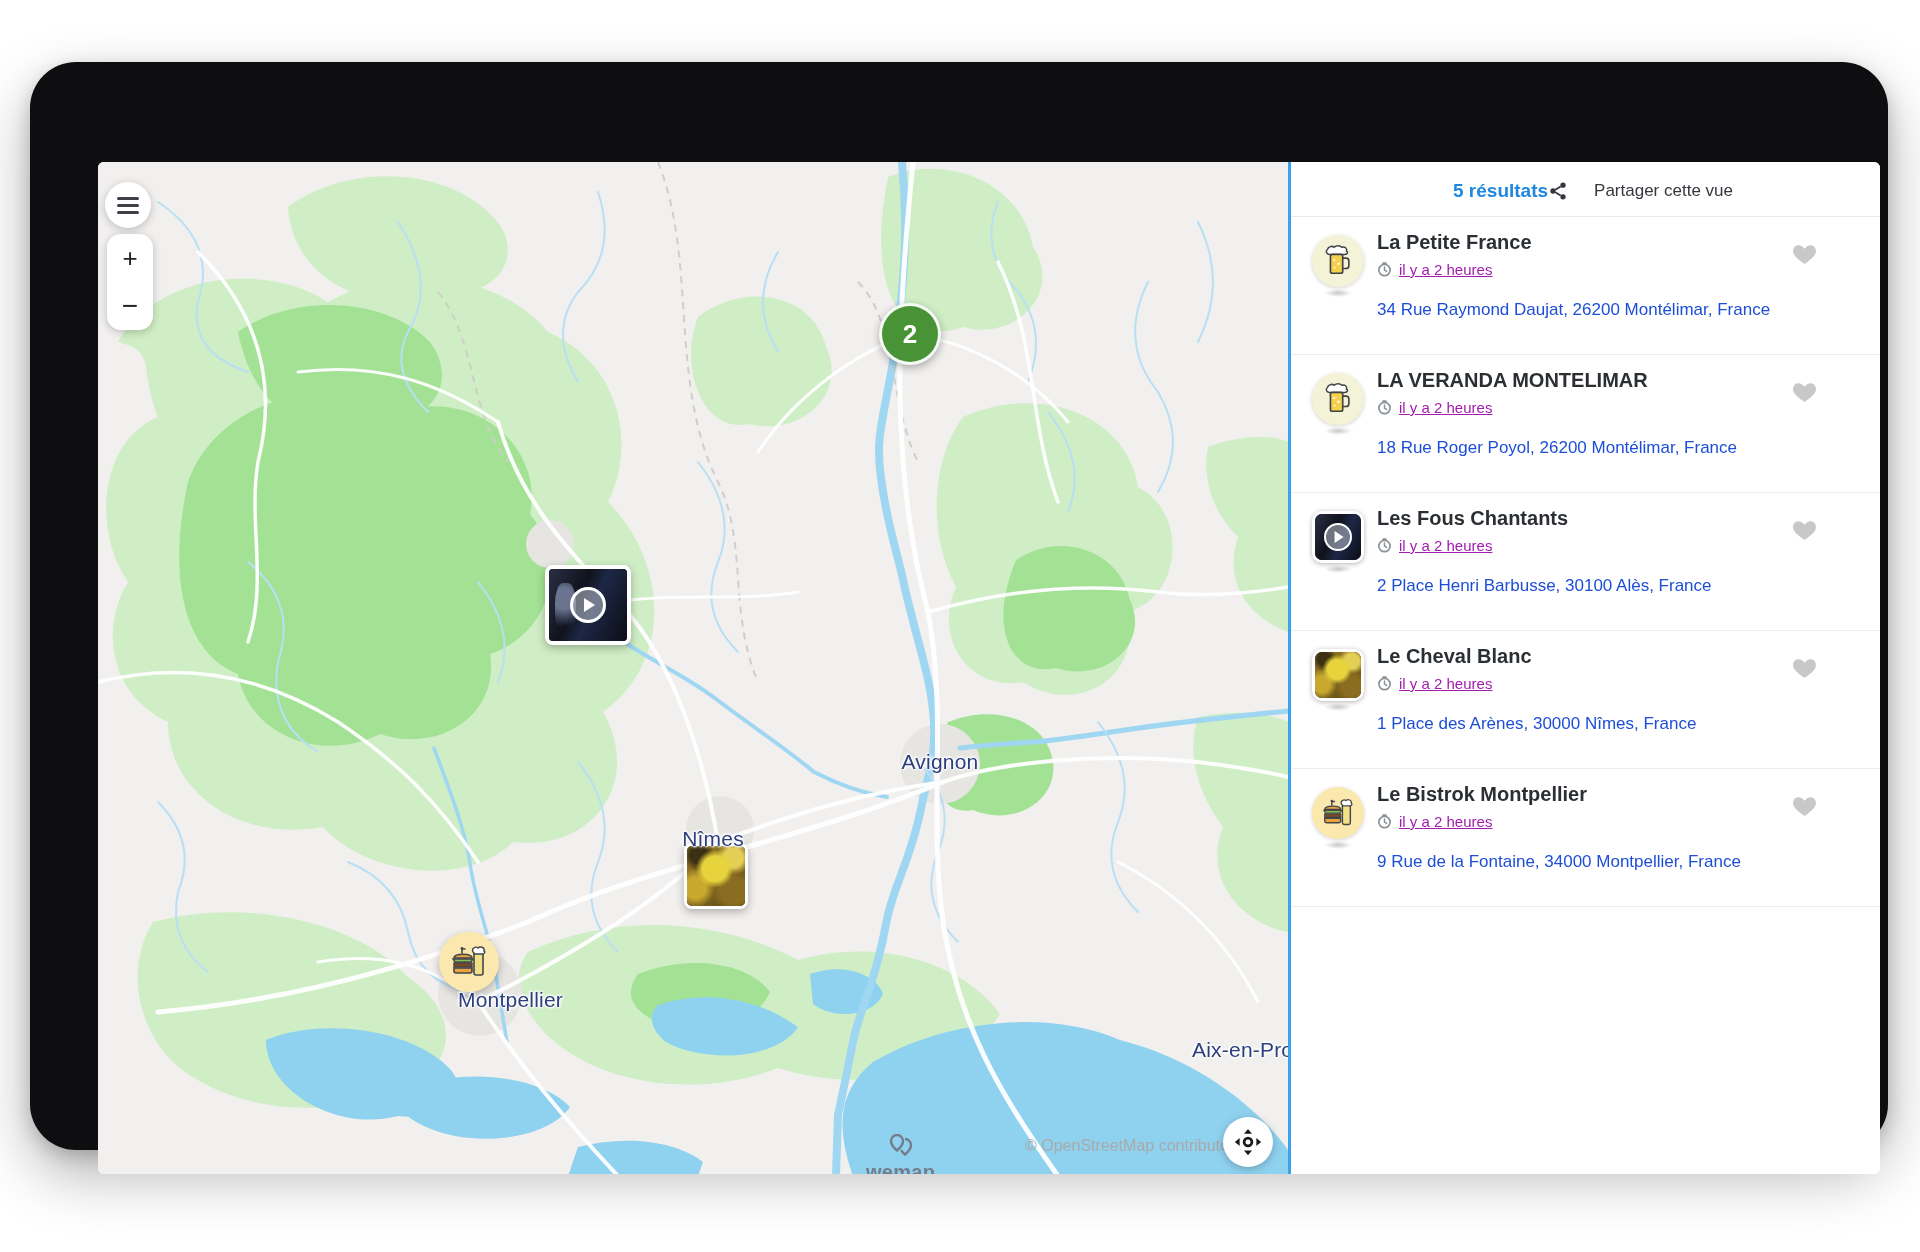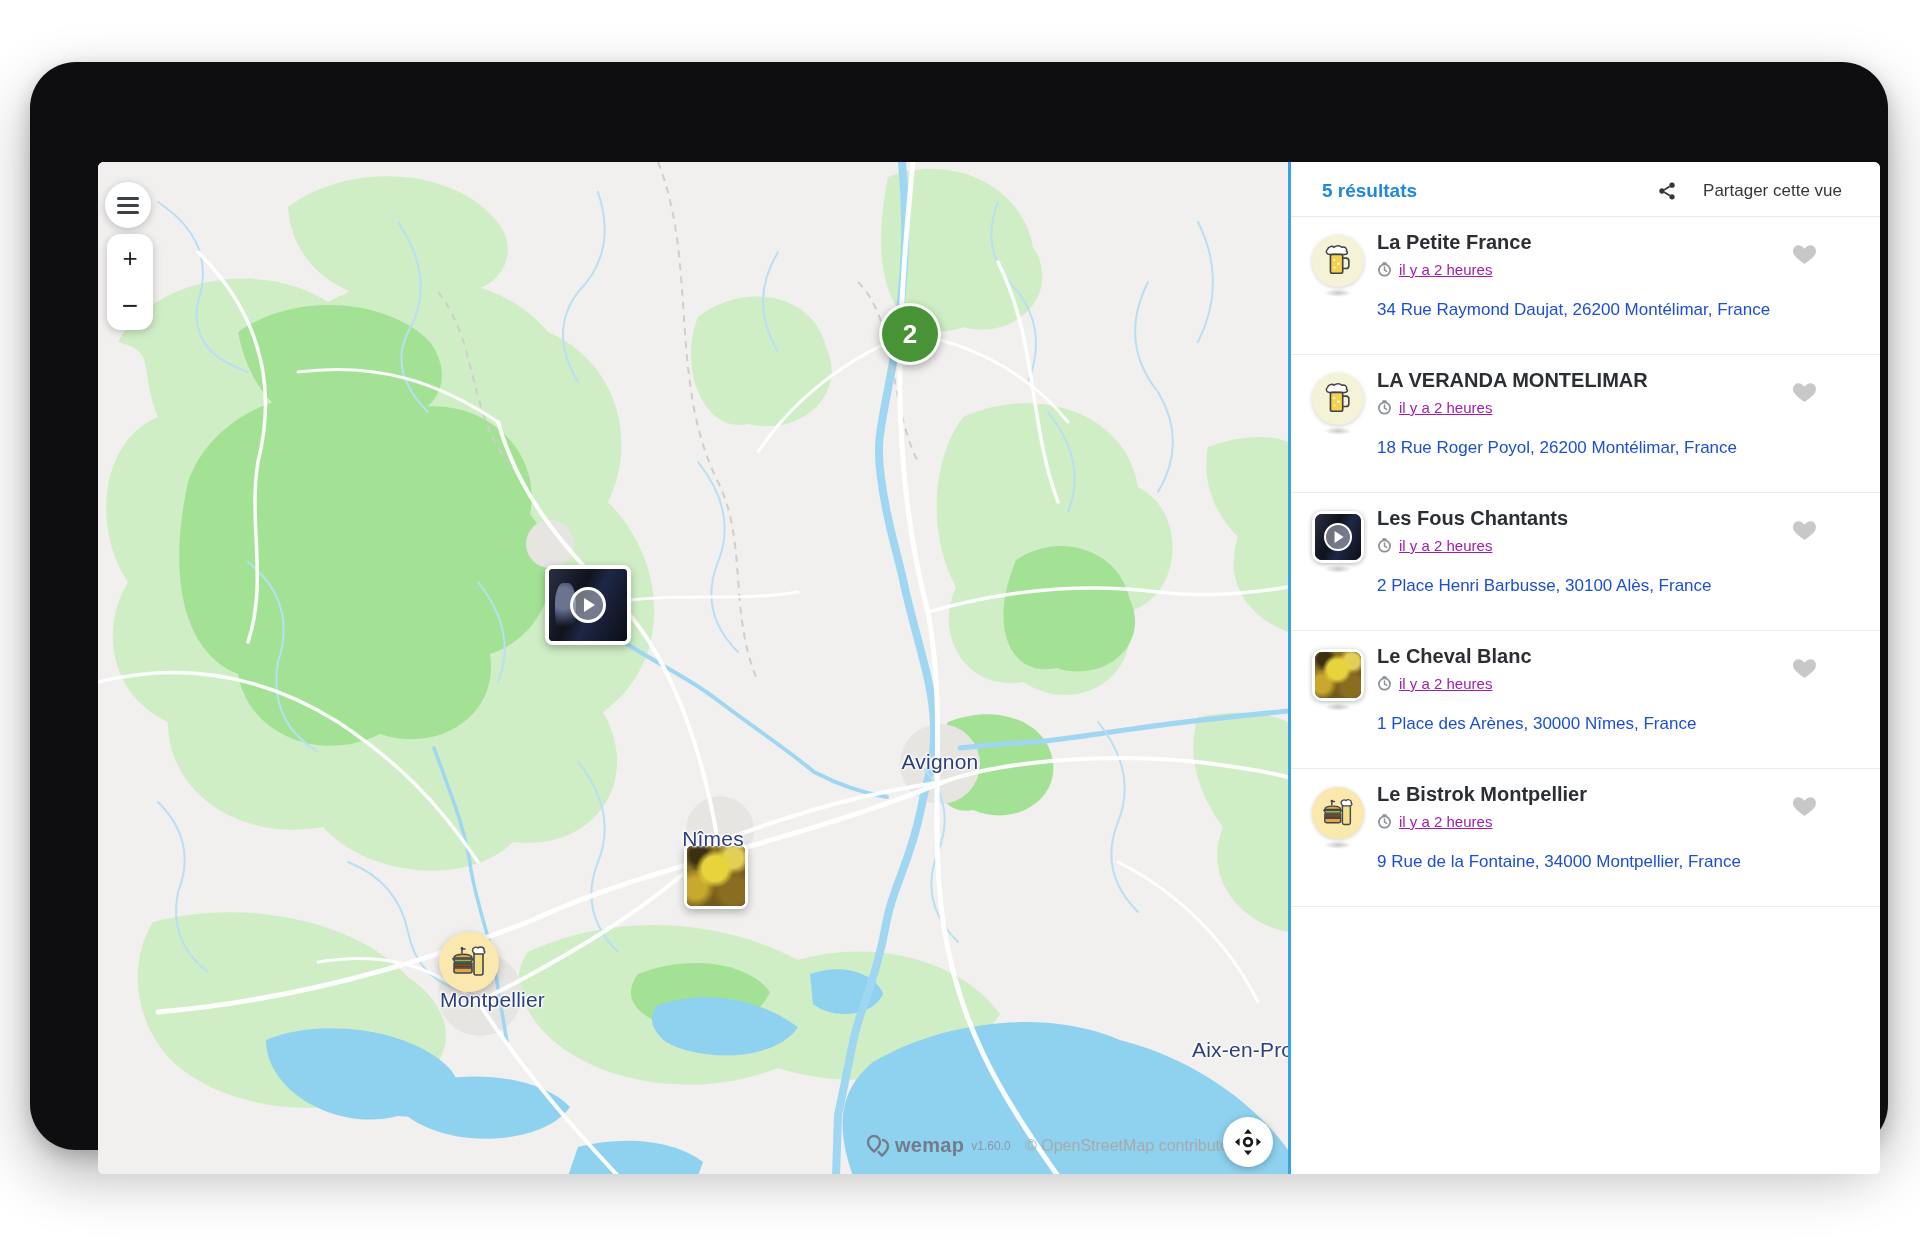--- a/index.html
+++ b/index.html
@@ -67,39 +67,39 @@
   .poi-montpellier { left:341px; top:770px; width:60px; height:60px; }
 
   
   .city-label { position:absolute; transform:translate(-50%,-50%); color:#2b3e7e; font-weight:normal;
                 font-size:21px; white-space:nowrap; letter-spacing:.2px;
                 text-shadow:0 0 3px #fff,0 0 3px #fff,0 0 4px #fff,1px 1px 2px #fff,-1px -1px 2px #fff; }
 
   
   .attrib { position:absolute; left:0; bottom:16px; width:100%; height:24px; pointer-events:none; }
   .wemap-logo { position:absolute; left:768px; top:0; display:flex; align-items:center; gap:5px;
-                pointer-events:auto; cursor:pointer; }
+                pointer-events:auto; cursor:pointer;flex-direction:column; }
   .wemap-logo .wm-text { font-size:20px; font-weight:bold; color:#737d8a; letter-spacing:.3px; }
   .wemap-logo .wm-ver { font-size:12px; color:#8d97a3; margin-left:2px; }
   .osm-text { position:absolute; left:927px; top:3px; font-size:16px; color:#a9a9a9; pointer-events:auto; cursor:pointer; }
   .ctl-locate { position:absolute; left:1125px; top:955px; width:50px; height:50px; border-radius:50%;
                 background:#fff; box-shadow:0 2px 8px rgba(0,0,0,.25); border:0; display:flex;
                 align-items:center; justify-content:center; cursor:pointer; }
 
   
   .sidebar { position:relative; flex:1; background:#fff; overflow:hidden; }
   .search-wrap { position:relative; margin:8px 26px 0 20px; }
   .search-input { width:100%; height:44px; background:#ececec; border:0; border-radius:9px;
                   padding:0 48px 0 16px; font-size:18px; color:#333; font-family:inherit; outline:none; }
   .search-input::placeholder { color:#9aa0a6; }
   .spinner { position:absolute; right:14px; top:50%; width:24px; height:24px; margin-top:-12px;
              border-radius:50%; border:2px solid transparent; border-right-color:#d9d9d9;
              border-bottom-color:#e3e3e3; }
-  .results-bar { display:flex; align-items:center; justify-content:space-between;
-                 margin:18px 38px 14px 31px; }
+  .results-bar { display:flex; align-items:center; justify-content:center;
+                 margin:18px 16px 14px 31px; }
   .results-count { color:#1e87e0; font-size:19px; font-weight:bold; }
   .share-btn { display:flex; align-items:center; gap:26px; background:none; border:0; cursor:pointer;
                font-family:inherit; font-size:17px; color:#34383d; }
   .hr { height:1px; background:#e9e9e9; }
 
   .result-item { position:relative; height:138px; border-bottom:1px solid #ececec; cursor:pointer;text-align:right; }
   .ri-icon { position:absolute; left:21px; top:18px; width:52px; height:52px; }
   .ri-pin { width:52px; height:52px; border-radius:50%; background:#f4f3d7;
             box-shadow:0 1px 4px rgba(0,0,0,.18); display:flex; align-items:center; justify-content:center; }
   .ri-pin.yellow { background:#fae8ad; }
@@ -249,21 +249,21 @@
               <rect x="4" y="18" width="18" height="4" fill="#7a4a21" stroke="#42464d" stroke-width="1.4"></rect>
               <path d="M4 23h18v3a2 2 0 0 1-2 2H6a2 2 0 0 1-2-2z" fill="#e8a33d" stroke="#42464d" stroke-width="1.6"></path>
               <path d="M12 8V4m0 0h3" fill="none" stroke="#42464d" stroke-width="1.6" stroke-linecap="round"></path>
               <circle cx="12" cy="3.4" r="1.4" fill="#42464d"></circle>
             </svg>
           </span>
           <div class="pin-shadow"></div>
         </div>
 
         
-        <div id="city-labels" style="display:contents"><div class="city-label" style="left: 842px; top: 600px;">Avignon</div><div class="city-label" style="left: 615px; top: 677px;">Nîmes</div><div class="city-label" style="left: 377px; top: 838px; padding-left: 35px;">Montpellier</div><div class="city-label" style="left: 1150px; top: 888px;">Aix-en-Prov</div></div>
+        <div id="city-labels" style="display:contents"><div class="city-label" style="left: 842px; top: 600px;">Avignon</div><div class="city-label" style="left: 615px; top: 677px;">Nîmes</div><div class="city-label" style="left: 395px; top: 838px; padding-left: 35px;">Montpellier</div><div class="city-label" style="left: 1150px; top: 888px;">Aix-en-Prov</div></div>
 
         
         <div class="attrib">
           <div class="wemap-logo">
             <svg width="24" height="22" viewBox="0 0 24 22">
               <path d="M8 1a6 6 0 0 1 6 6c0 4.5-6 9.5-6 9.5S2 11.5 2 7a6 6 0 0 1 6-6z" fill="none" stroke="#737d8a" stroke-width="2.4"></path>
               <path d="M16 5a6 6 0 0 1 6 6c0 4.5-6 9.5-6 9.5s-2.2-1.9-4-4.3" fill="none" stroke="#737d8a" stroke-width="2.4"></path>
             </svg>
             <span class="wm-text">wemap</span>
             <span class="wm-ver">v1.60.0</span>

